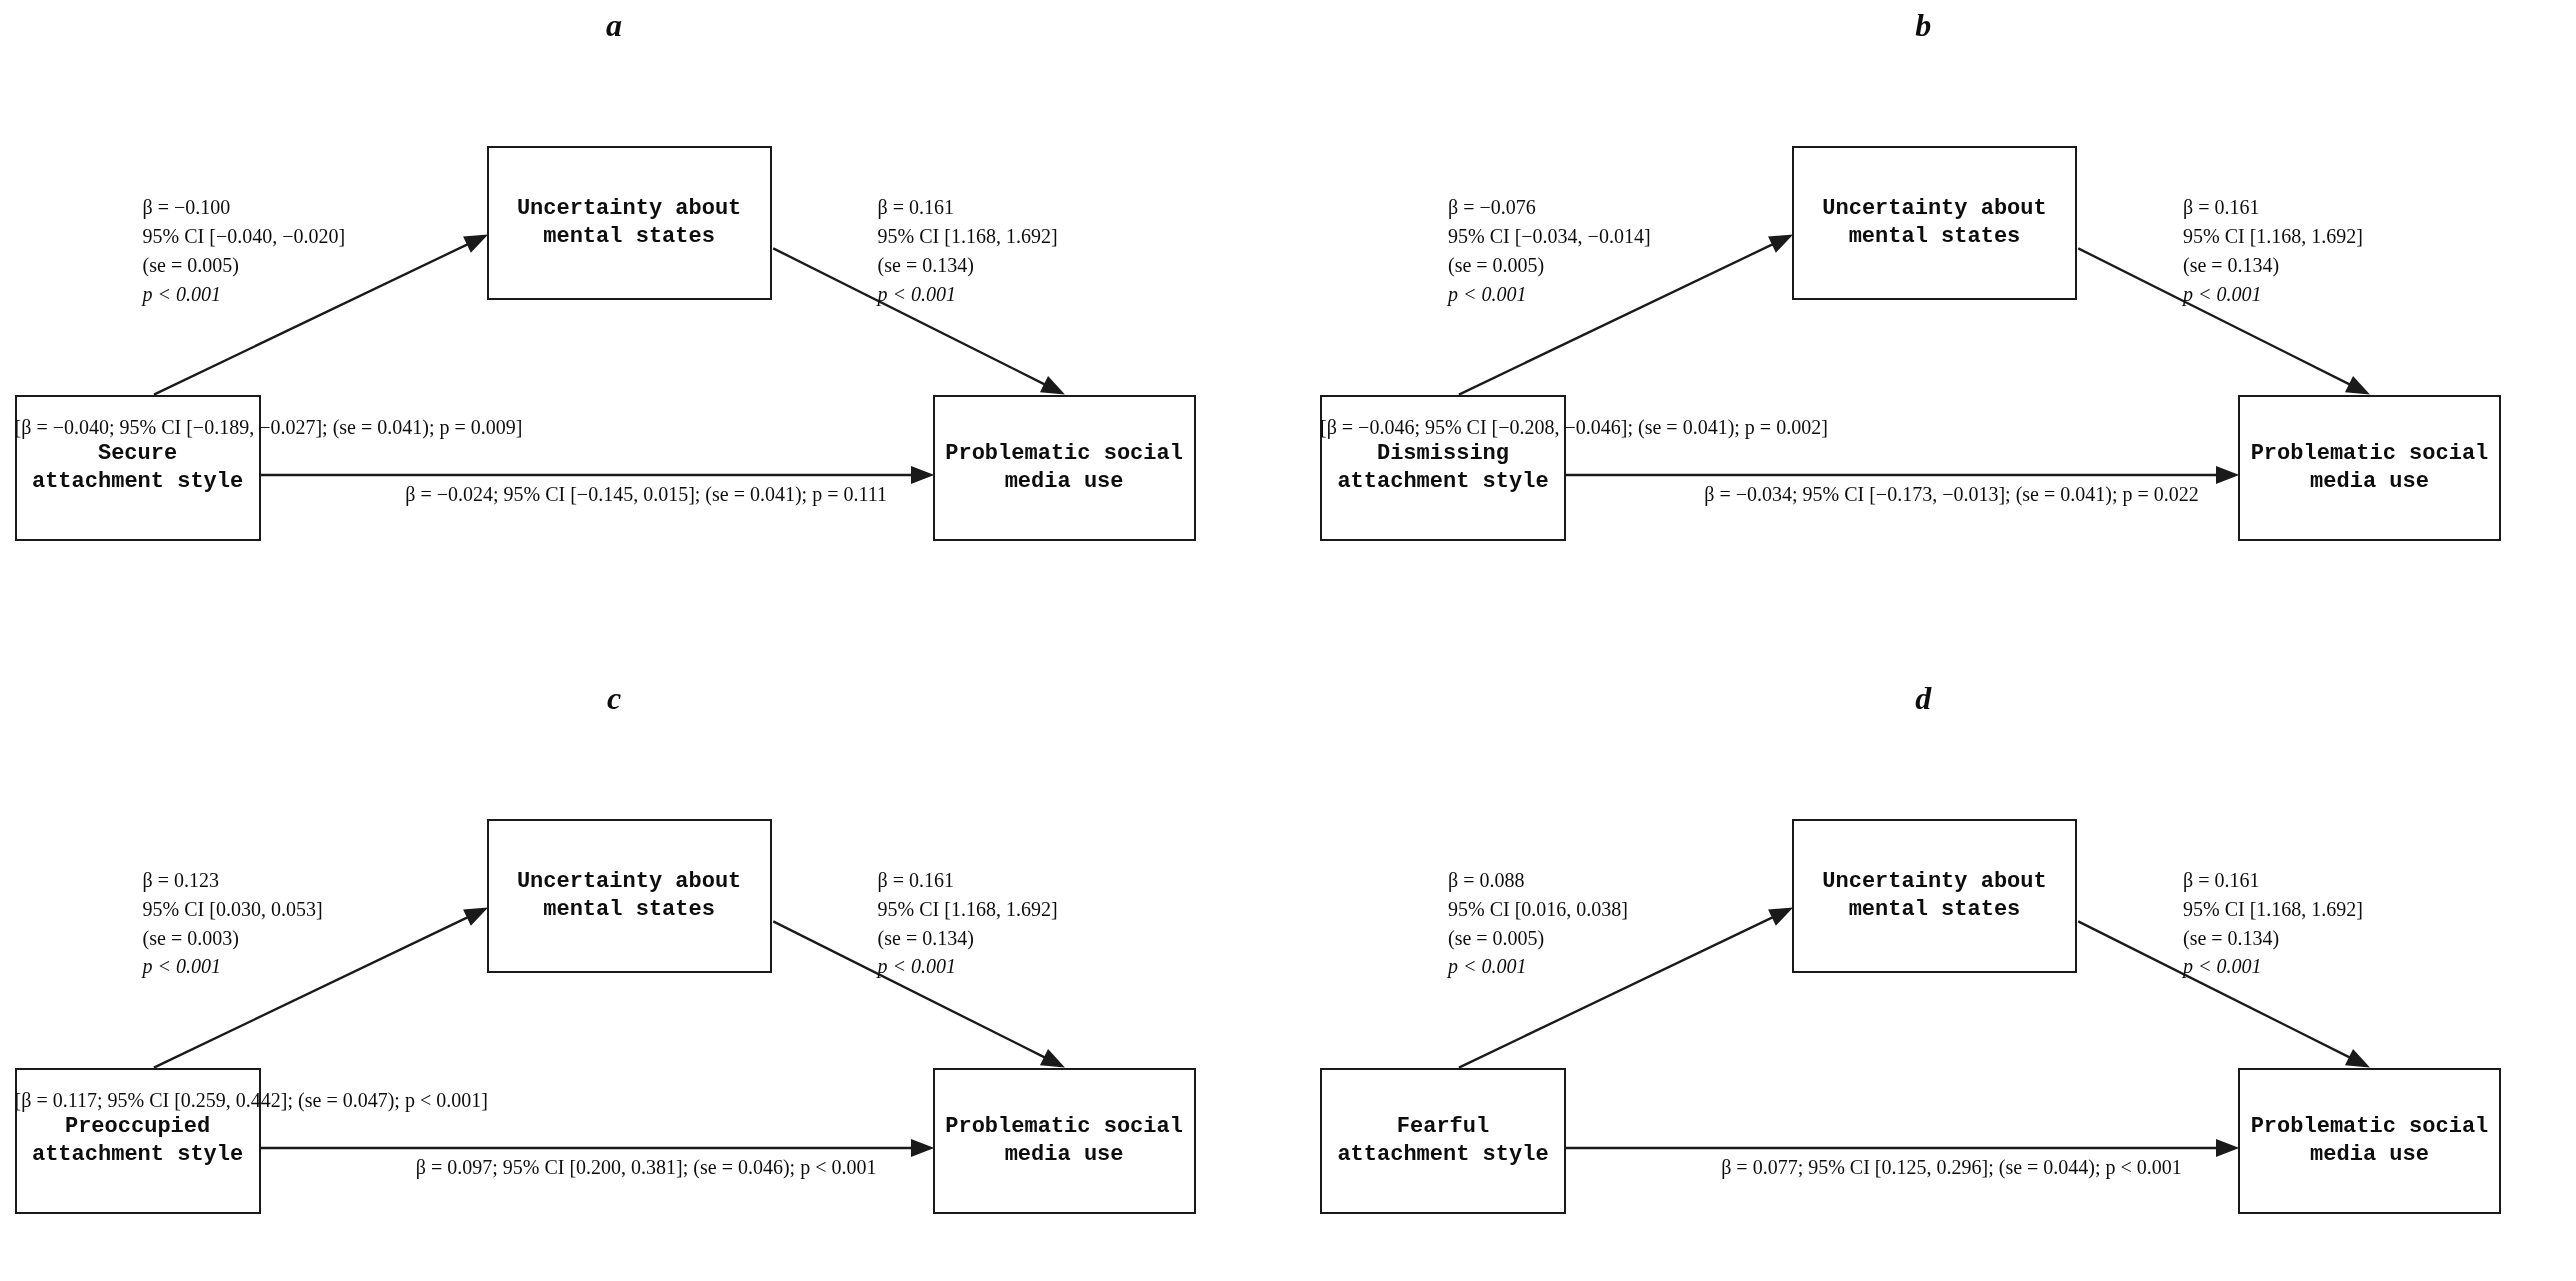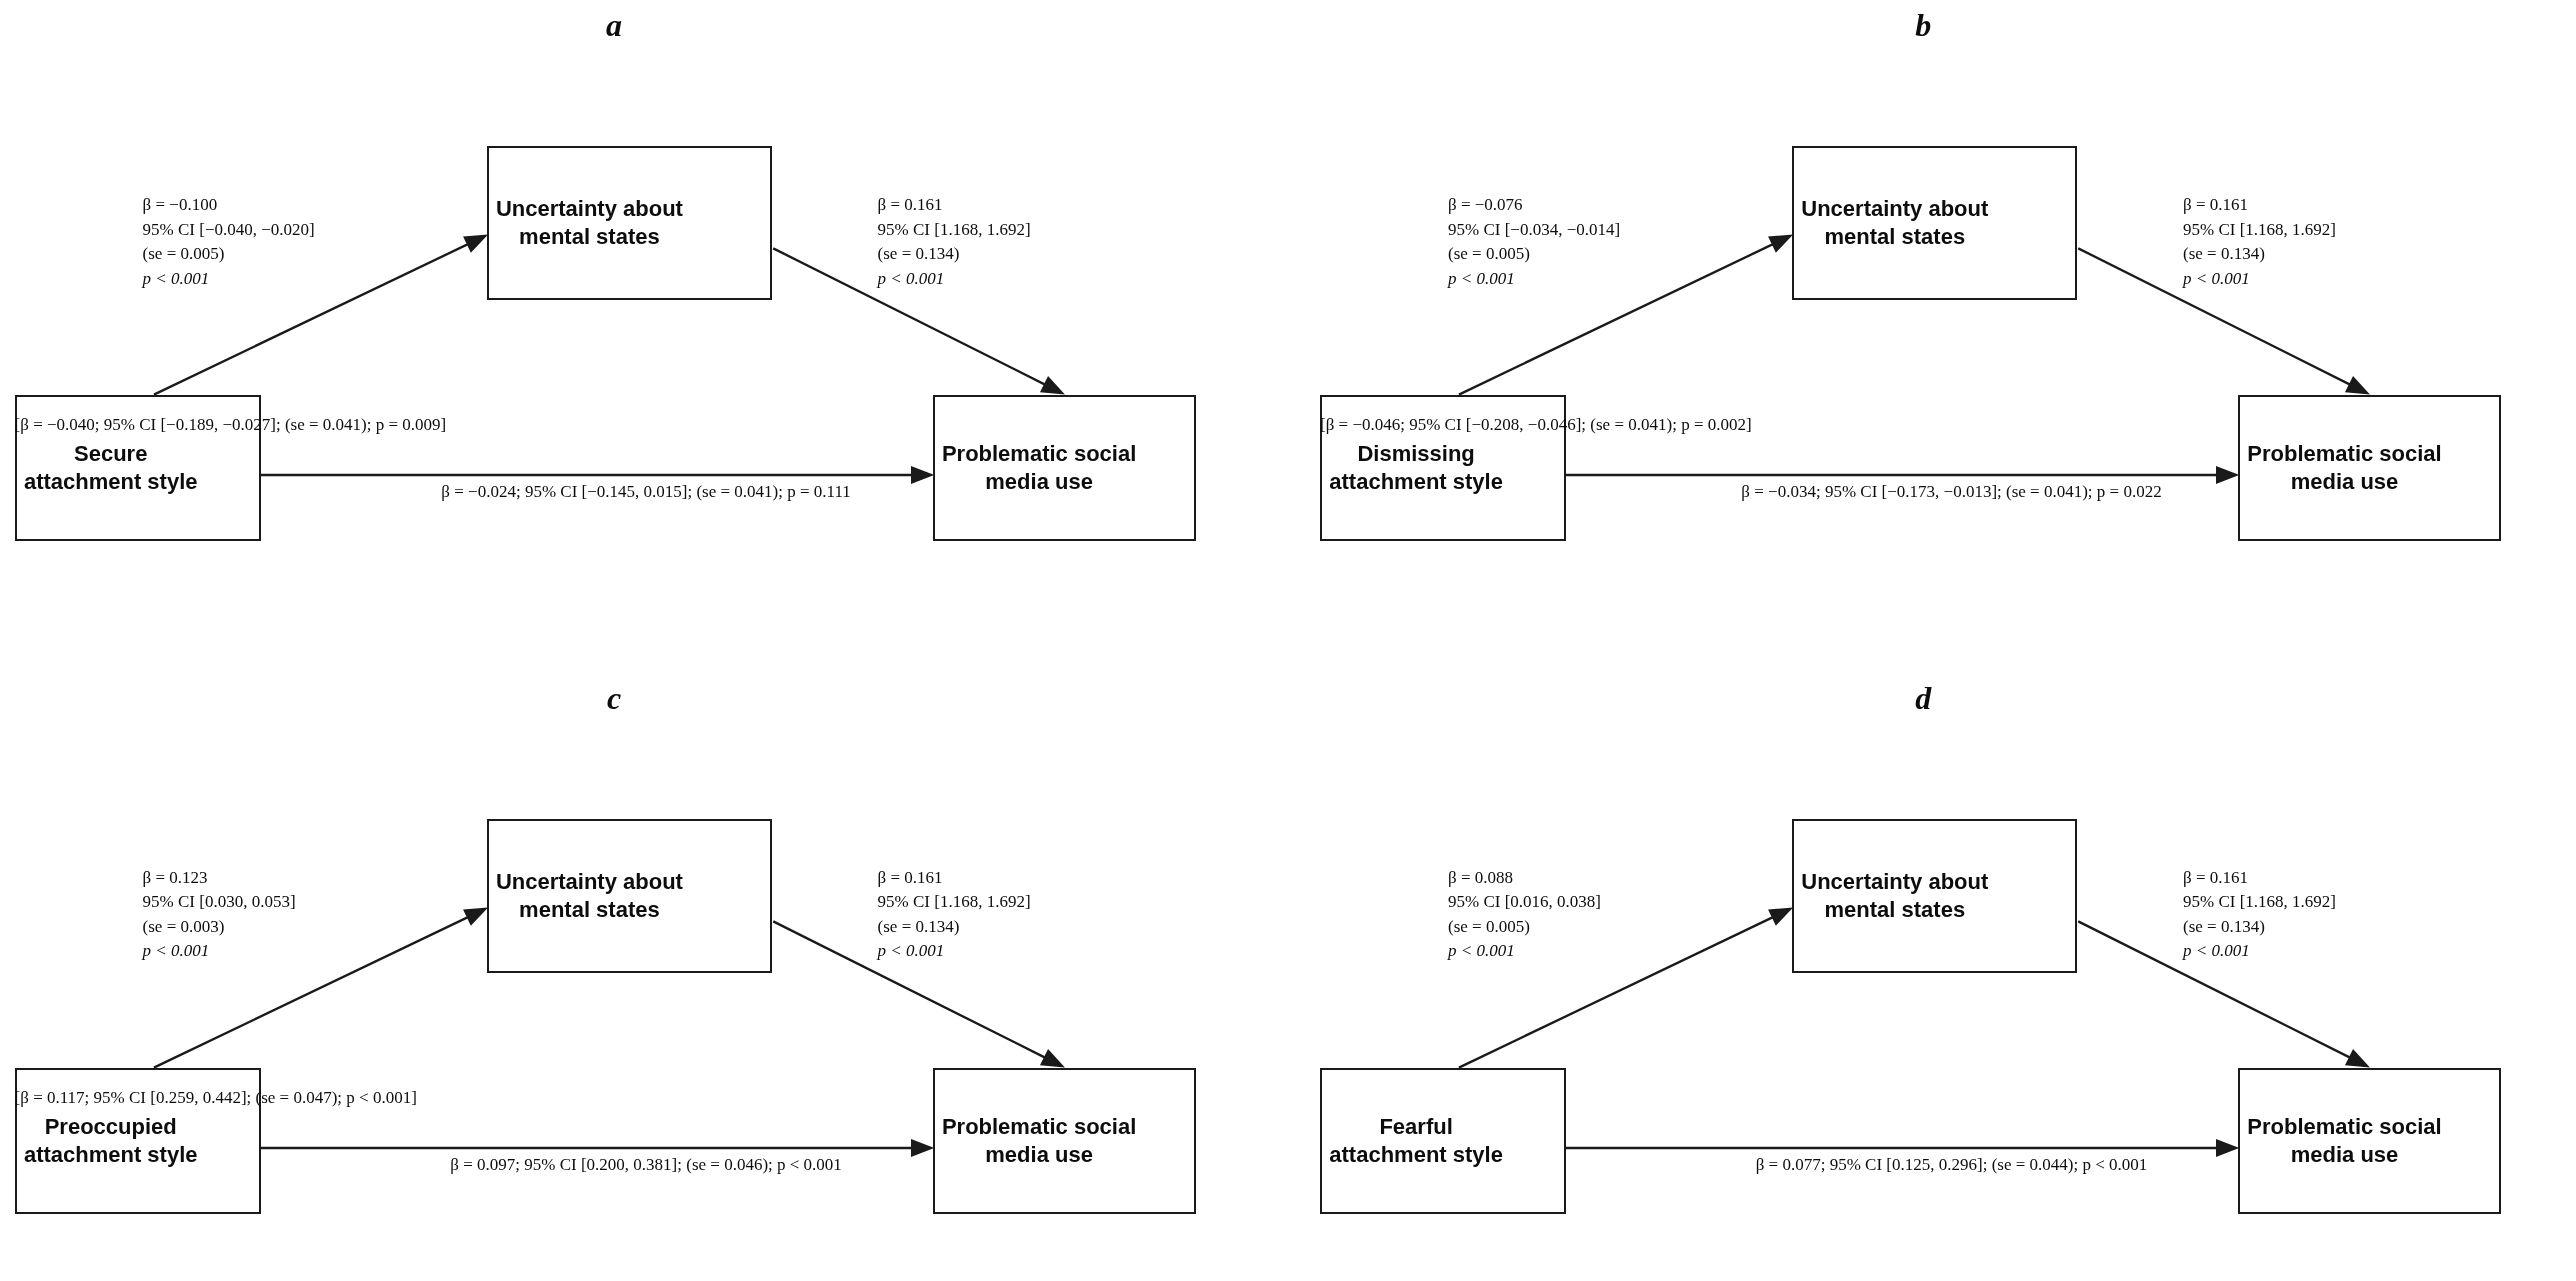--- a/index.html
+++ b/index.html
@@ -51,25 +51,26 @@
   .panel.pd .panel-letter { left: -18.3px; }
 
   
   .node {
     position: absolute;
     border: 2.2px solid #1a1a1a;
     background: #ffffff;
     box-sizing: border-box;
     display: flex;
     align-items: center;
+    justify-content: center;
     text-align: center;
     font-weight: bold;
     font-size: 22px;
     line-height: 1.28;
-    font-family: Liberation Sans, sans-serif;
+    font-family: Liberation Mono, monospace;
   }
   .node .label { display: block; padding: 0 7.3px; }
 
   .node.mediator {
     width: 285px;
     height: 154px;
     left: 472px;
     top: 139px;
   }
   .node.predictor {
@@ -91,21 +92,21 @@
     left: 0;
     top: 0;
     width: 1243px;
     height: 607px;
     overflow: visible;
   }
 
   
   .stat {
     position: absolute;
-    font-size: 17px;
+    font-size: 20px;
     line-height: 1.44;
     white-space: nowrap;
     font-family: "Liberation Serif", "DejaVu Serif", serif;
   }
   .stat .it { font-style: italic; }
 
   .stat.a-path { left: 128px;  top: 186px; }
   .stat.b-path { left: 863px; top: 186px; }
 
   .stat.total-effect {

